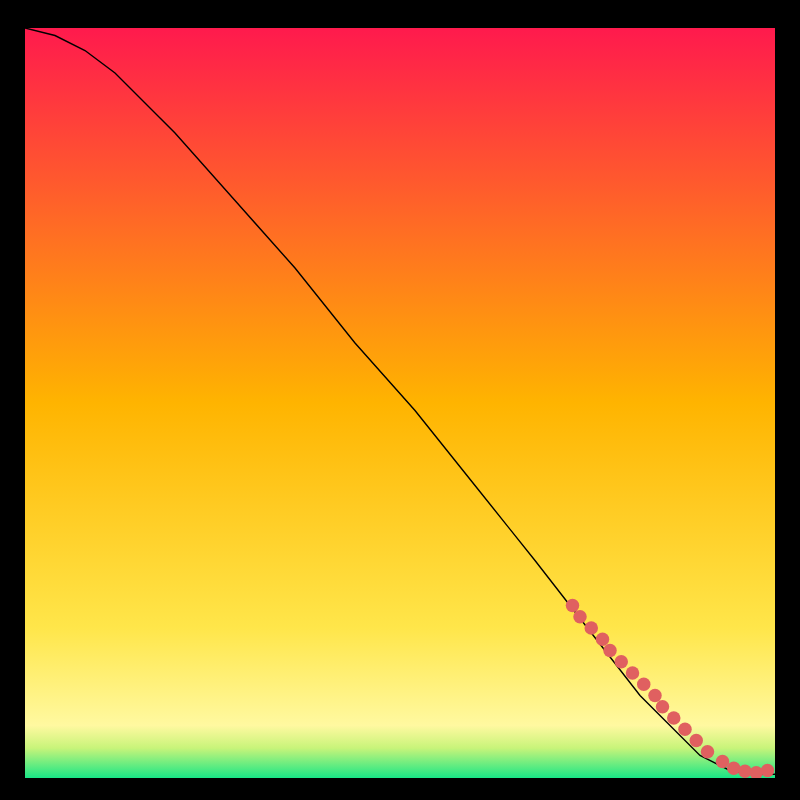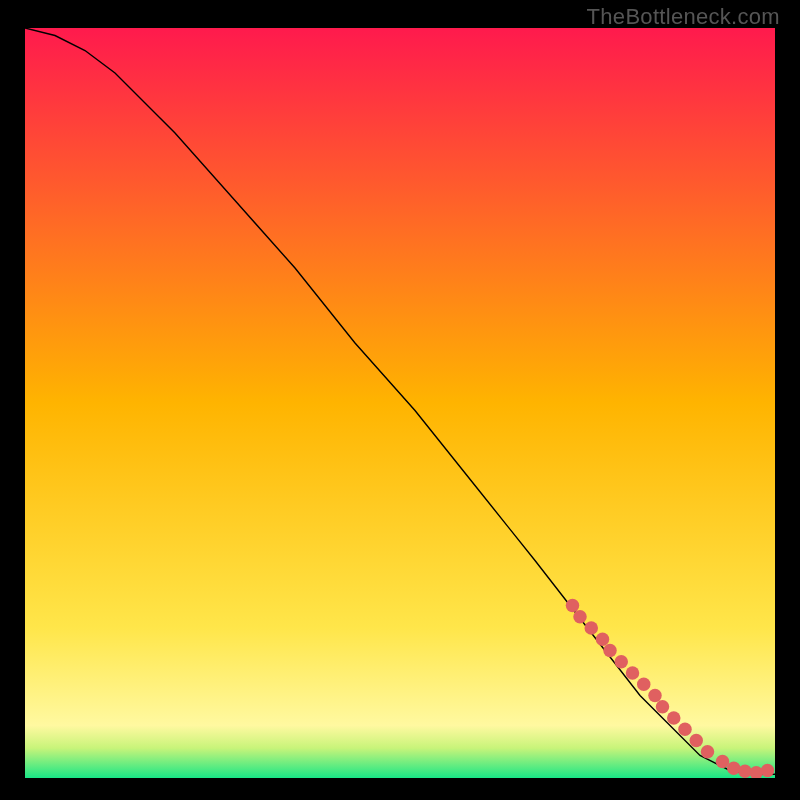--- a/index.html
+++ b/index.html
@@ -35,21 +35,20 @@
     width: 750px;
     height: 750px;
     display: block;
   }
 </style>
 </head>
 <body>
 
 <div class="frame">
 
-  <div class="watermark">TheBottleneck.com</div>
 
   <svg class="plot" viewBox="0 0 100 100" preserveAspectRatio="none">
     <defs>
       <linearGradient id="bg-grad" x1="0" y1="0" x2="0" y2="1">
       <stop offset="0%" stop-color="#ff1a4d"></stop>
           <stop offset="50%" stop-color="#ffb400"></stop>
           <stop offset="80%" stop-color="#ffe64a"></stop>
           <stop offset="93%" stop-color="#fff9a0"></stop>
           <stop offset="96%" stop-color="#c8f47a"></stop>
           <stop offset="100%" stop-color="#19e686"></stop>

